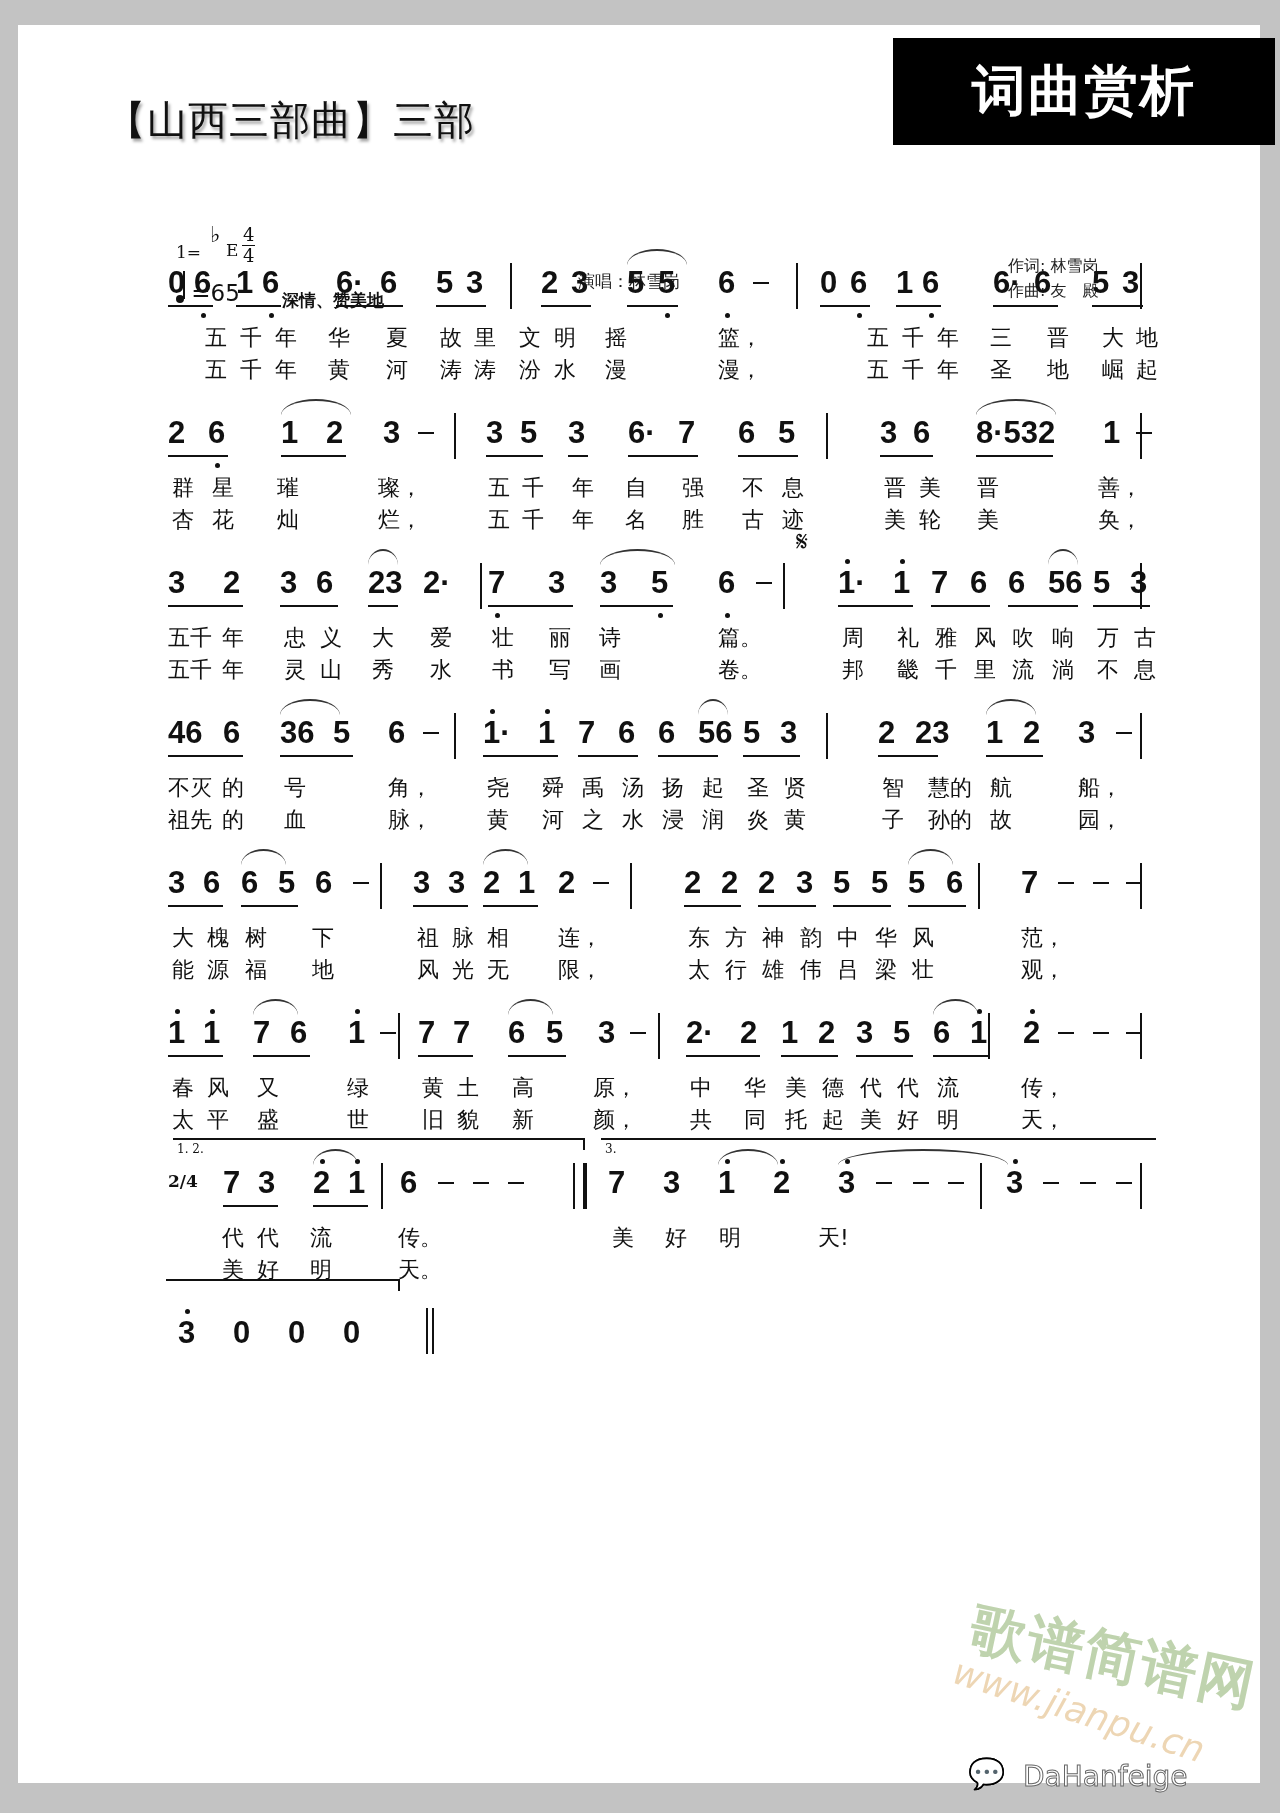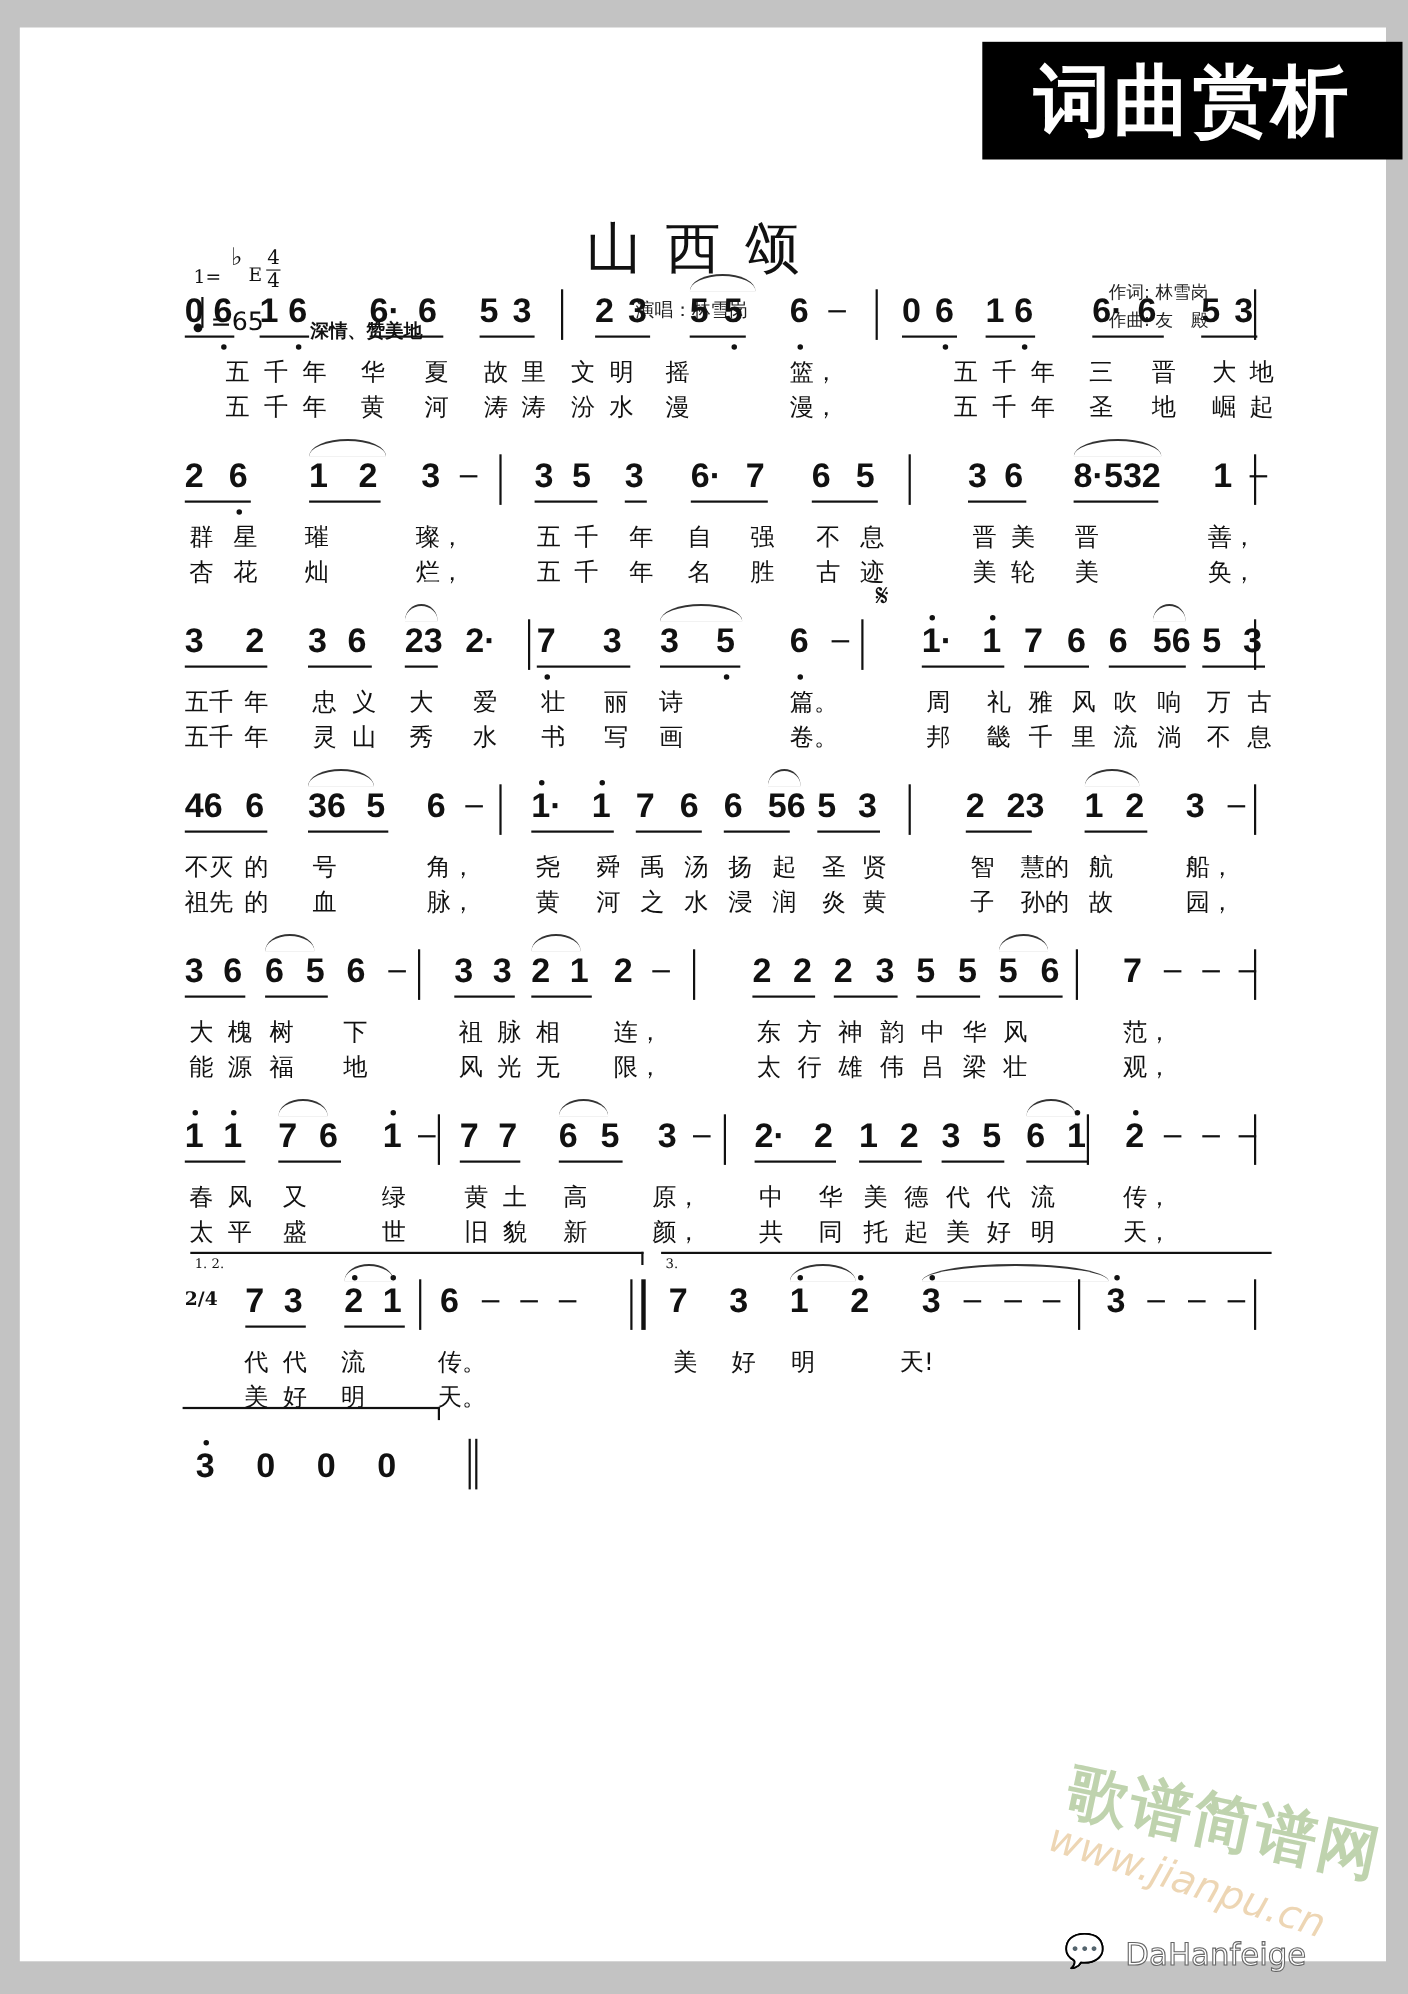--- a/index.html
+++ b/index.html
@@ -12,21 +12,21 @@
       position: absolute; left: 18px; top: 25px; width: 1242px; height: 1758px;
       background: #ffffff;
     }
     .series-title {
       position: absolute; left: 88px; top: 68px; font-size: 40px; font-weight: 500;
       letter-spacing: 1px; color: #111; text-shadow: 2px 3px 3px rgba(0,0,0,0.35);
       font-family: "DejaVu Sans", sans-serif;
     }
     .badge {
       position: absolute; left: 875px; top: 13px; width: 382px; height: 107px;
-      background: #000; color: #fff; font-size: 70px; font-weight: bold;
+      background: #000; color: #fff; font-size: 54px; font-weight: bold;
       display: flex; align-items: center; justify-content: center; letter-spacing: 2px; text-align: center;
     }
     .song-title {
       position: absolute; left: 515px; top: 168px; font-size: 50px;
       font-family: "DejaVu Serif", serif; letter-spacing: 22px;
     }
     .key-block { position: absolute; left: 158px; top: 205px; font-family: "DejaVu Serif", serif; font-size: 17px; }
     .key-block .flat { position: absolute; left: 34px; top: -8px; font-size: 22px; }
     .key-block .e { position: absolute; left: 50px; top: 10px; }
     .key-block .ts { position: absolute; left: 66px; top: -5px; text-align: center; line-height: 20px; font-size: 18px; }
@@ -66,23 +66,23 @@
     }
     .wm-cn { position: absolute; left: 0; top: 0; font-size: 56px; font-weight: bold; color: #b9cfa6; transform: rotate(12deg); opacity: 0.9; letter-spacing: 2px; }
     .wm-url { position: absolute; left: -20px; top: 70px; font-size: 36px; font-style: italic; color: #ebcfa8; transform: rotate(18deg); opacity: 0.85; }
     .wm-handle { position: absolute; left: 55px; top: 140px; font-size: 28px; color: #ffffff; -webkit-text-stroke: 1px #666; }
     .wm-icon { position: absolute; left: 0; top: 136px; font-size: 30px; color: #fff; -webkit-text-stroke: 1px #666; }
   </style>
 </head>
 <body>
 
 <div class="page">
+  <div class="series-title">【山西三部曲】三部</div>
   <div class="badge">词曲赏析</div>
 
-  <div class="song-title">山西颂</div>
 
   <div class="key-block">
     <span style="position:absolute;left:0;top:12px;">1=</span>
     <span class="flat">♭</span>
     <span class="e">E</span>
     <span class="ts">
       <div class="num">4</div>
       <div>4</div>
     </span>
   </div>

